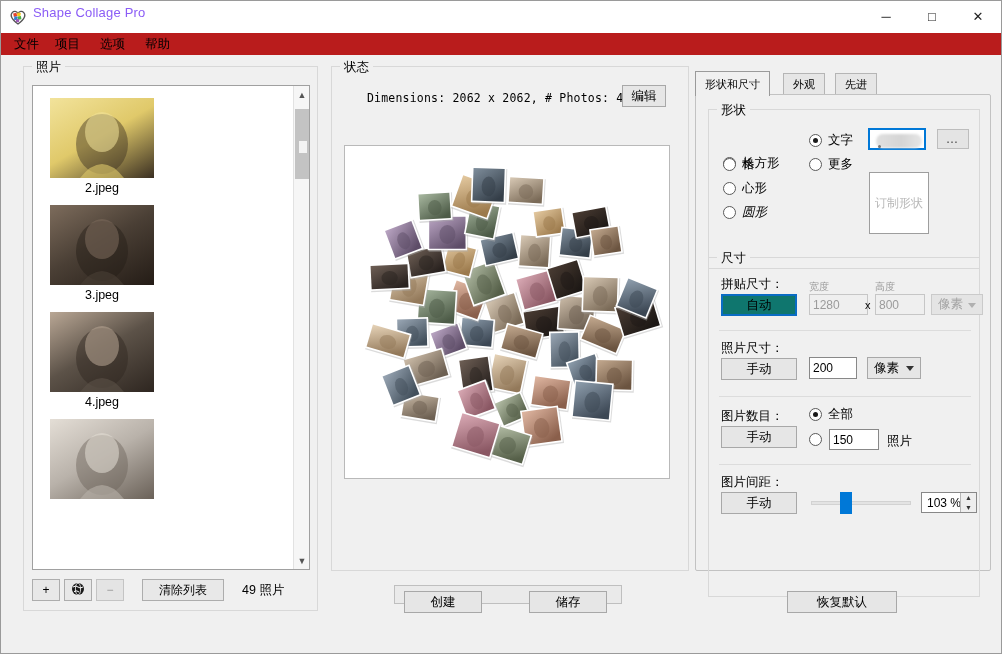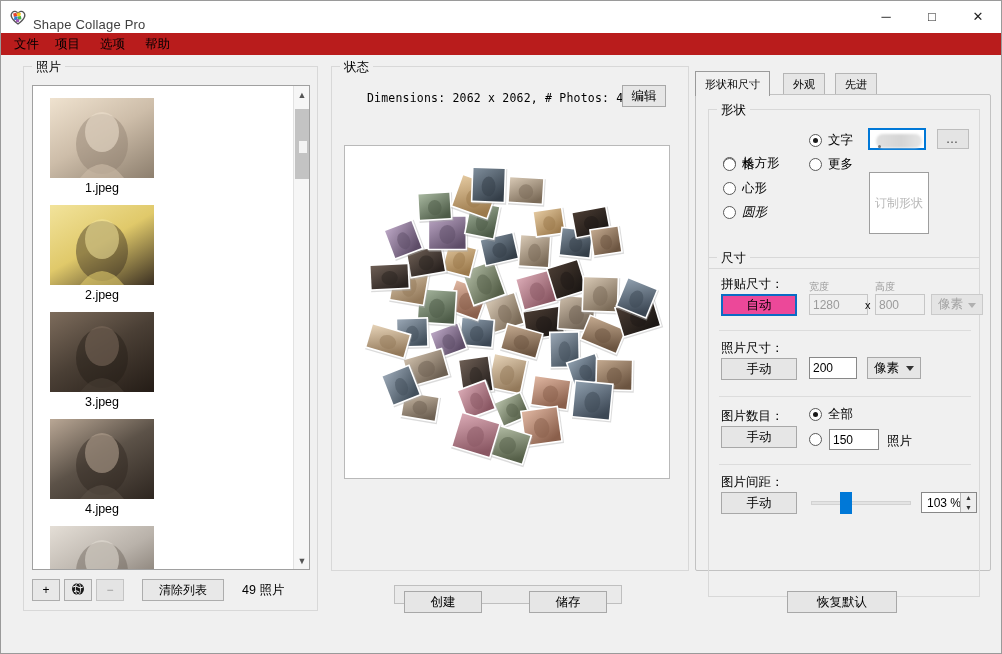--- a/index.html
+++ b/index.html
@@ -8,21 +8,21 @@
     background:#f0f0f0;
     font-family:"Liberation Sans","DejaVu Sans",sans-serif;
     font-size:12px;color:#000;
     -webkit-font-smoothing:none;
   }
   .app{position:relative;width:1002px;height:654px;background:#f0f0f0;border:1px solid #9a9a9a;box-sizing:border-box;}
 
   
   .titlebar{position:absolute;left:0;top:0;width:100%;height:32px;background:#ffffff;box-sizing:border-box;}
   .title-icon{position:absolute;left:8px;top:7px;width:18px;height:18px;}
-  .title-text{position:absolute;left:32px;top:16px;font-size:13px;color:#404040;letter-spacing:.2px;}
+  .title-text{position:absolute;left:32px;top:4px;font-size:13px;color:#8b5cf6;letter-spacing:.2px;}
   .wbtn{position:absolute;top:0;width:46px;height:31px;display:flex;align-items:center;justify-content:center;color:#222;font-size:13px;}
   #btn-min{right:92px;}#btn-max{right:46px;}#btn-close{right:0px;}
 
   
   .menubar{position:absolute;left:0;top:32px;width:100%;height:22px;background:#b91c1c;}
   .menu-item{position:absolute;top:2px;height:18px;padding:1px 7px 0 7px;font-size:12.5px;color:#000;line-height:17px;}
 
   
   .group{position:absolute;border:1px solid #d8d8d8;box-sizing:border-box;}
   .group > .gtitle{position:absolute;top:-8px;left:8px;background:#f0f0f0;padding:0 4px;font-size:12.5px;color:#000;}
@@ -82,21 +82,21 @@
   .txtinput.focus{border:2px solid #0078d7;}
   .txtinput.dis{background:#efefef;border-color:#c6c6c6;color:#9b9b9b;}
 
   .blurpill{position:absolute;left:6px;top:4px;width:46px;height:14px;border-radius:8px;
             background:linear-gradient(90deg,#e0e0e0 0%,#d5d5d5 55%,#e6e6e6 100%);filter:blur(1.2px);}
   .blurdot{position:absolute;left:8px;top:15px;width:3px;height:3px;background:#777;border-radius:50%;filter:blur(.6px);}
 
   .btn{border:1px solid #a8a8a8;background:#e6e6e6;display:flex;align-items:center;justify-content:center;
        font-size:12.5px;box-sizing:border-box;color:#000;}
   .btn.dots{letter-spacing:2px;color:#444;background:#e4e4e4;border-color:#bdbdbd;}
-  .btn.sel{background:#ec4899;border:2px solid #0a6cc4;}
+  .btn.sel{background:#0f766e;border:2px solid #0a6cc4;}
   .customshape{position:absolute;left:160px;top:62px;width:60px;height:62px;background:#fff;border:1px solid #9e9e9e;
                display:flex;align-items:center;justify-content:center;font-size:12px;color:#b8b8b8;box-sizing:border-box;}
 
   .lbl{position:absolute;font-size:12.5px;color:#000;}
   .mini-lbl{position:absolute;font-size:10px;color:#9a9a9a;}
   .sep{position:absolute;left:10px;width:252px;height:1px;background:#dcdcdc;}
 
   .combo{position:absolute;border:1px solid #a8a8a8;background:#e6e6e6;box-sizing:border-box;font-size:12.5px;
          display:flex;align-items:center;padding-left:6px;}
   .combo .carrow{position:absolute;right:6px;top:50%;margin-top:-2px;border-left:4px solid transparent;border-right:4px solid transparent;border-top:5px solid #333;}
@@ -146,28 +146,20 @@
     <div class="menu-item" style="left:47px;">项目</div>
     <div class="menu-item" style="left:92px;">选项</div>
     <div class="menu-item" style="left:137px;">帮助</div>
   </div>
 
   <div class="group" id="photos-group">
     <div class="gtitle">照片</div>
 
     <div class="photo-list">
       <div class="photo-grid" id="photo-grid">
-          <div class="photo-cell">
-            <div class="thumb" style="background: linear-gradient(150deg, rgb(239, 226, 207) 0%, rgb(205, 189, 169) 48%, rgb(141, 127, 110) 100%);"><svg width="104" height="80" viewBox="0 0 104 80">
-                <ellipse cx="52" cy="46" rx="26" ry="30" fill="#8d7f6e" opacity=".45"></ellipse>
-                <ellipse cx="52" cy="34" rx="17" ry="20" fill="#efe2cf" opacity=".55"></ellipse>
-                <path d="M30 80 Q52 52 74 80 Z" fill="#cdbda9" opacity=".6"></path>
-              </svg></div>
-            <div class="pname">1.jpeg</div>
-          </div>
           <div class="photo-cell">
             <div class="thumb" style="background: linear-gradient(150deg, rgb(242, 227, 155) 0%, rgb(224, 201, 106) 48%, rgb(58, 47, 34) 100%);"><svg width="104" height="80" viewBox="0 0 104 80">
                 <ellipse cx="52" cy="46" rx="26" ry="30" fill="#3a2f22" opacity=".45"></ellipse>
                 <ellipse cx="52" cy="34" rx="17" ry="20" fill="#f2e39b" opacity=".55"></ellipse>
                 <path d="M30 80 Q52 52 74 80 Z" fill="#e0c96a" opacity=".6"></path>
               </svg></div>
             <div class="pname">2.jpeg</div>
           </div>
           <div class="photo-cell">
             <div class="thumb" style="background: linear-gradient(150deg, rgb(125, 108, 92) 0%, rgb(74, 63, 53) 48%, rgb(36, 28, 22) 100%);"><svg width="104" height="80" viewBox="0 0 104 80">

